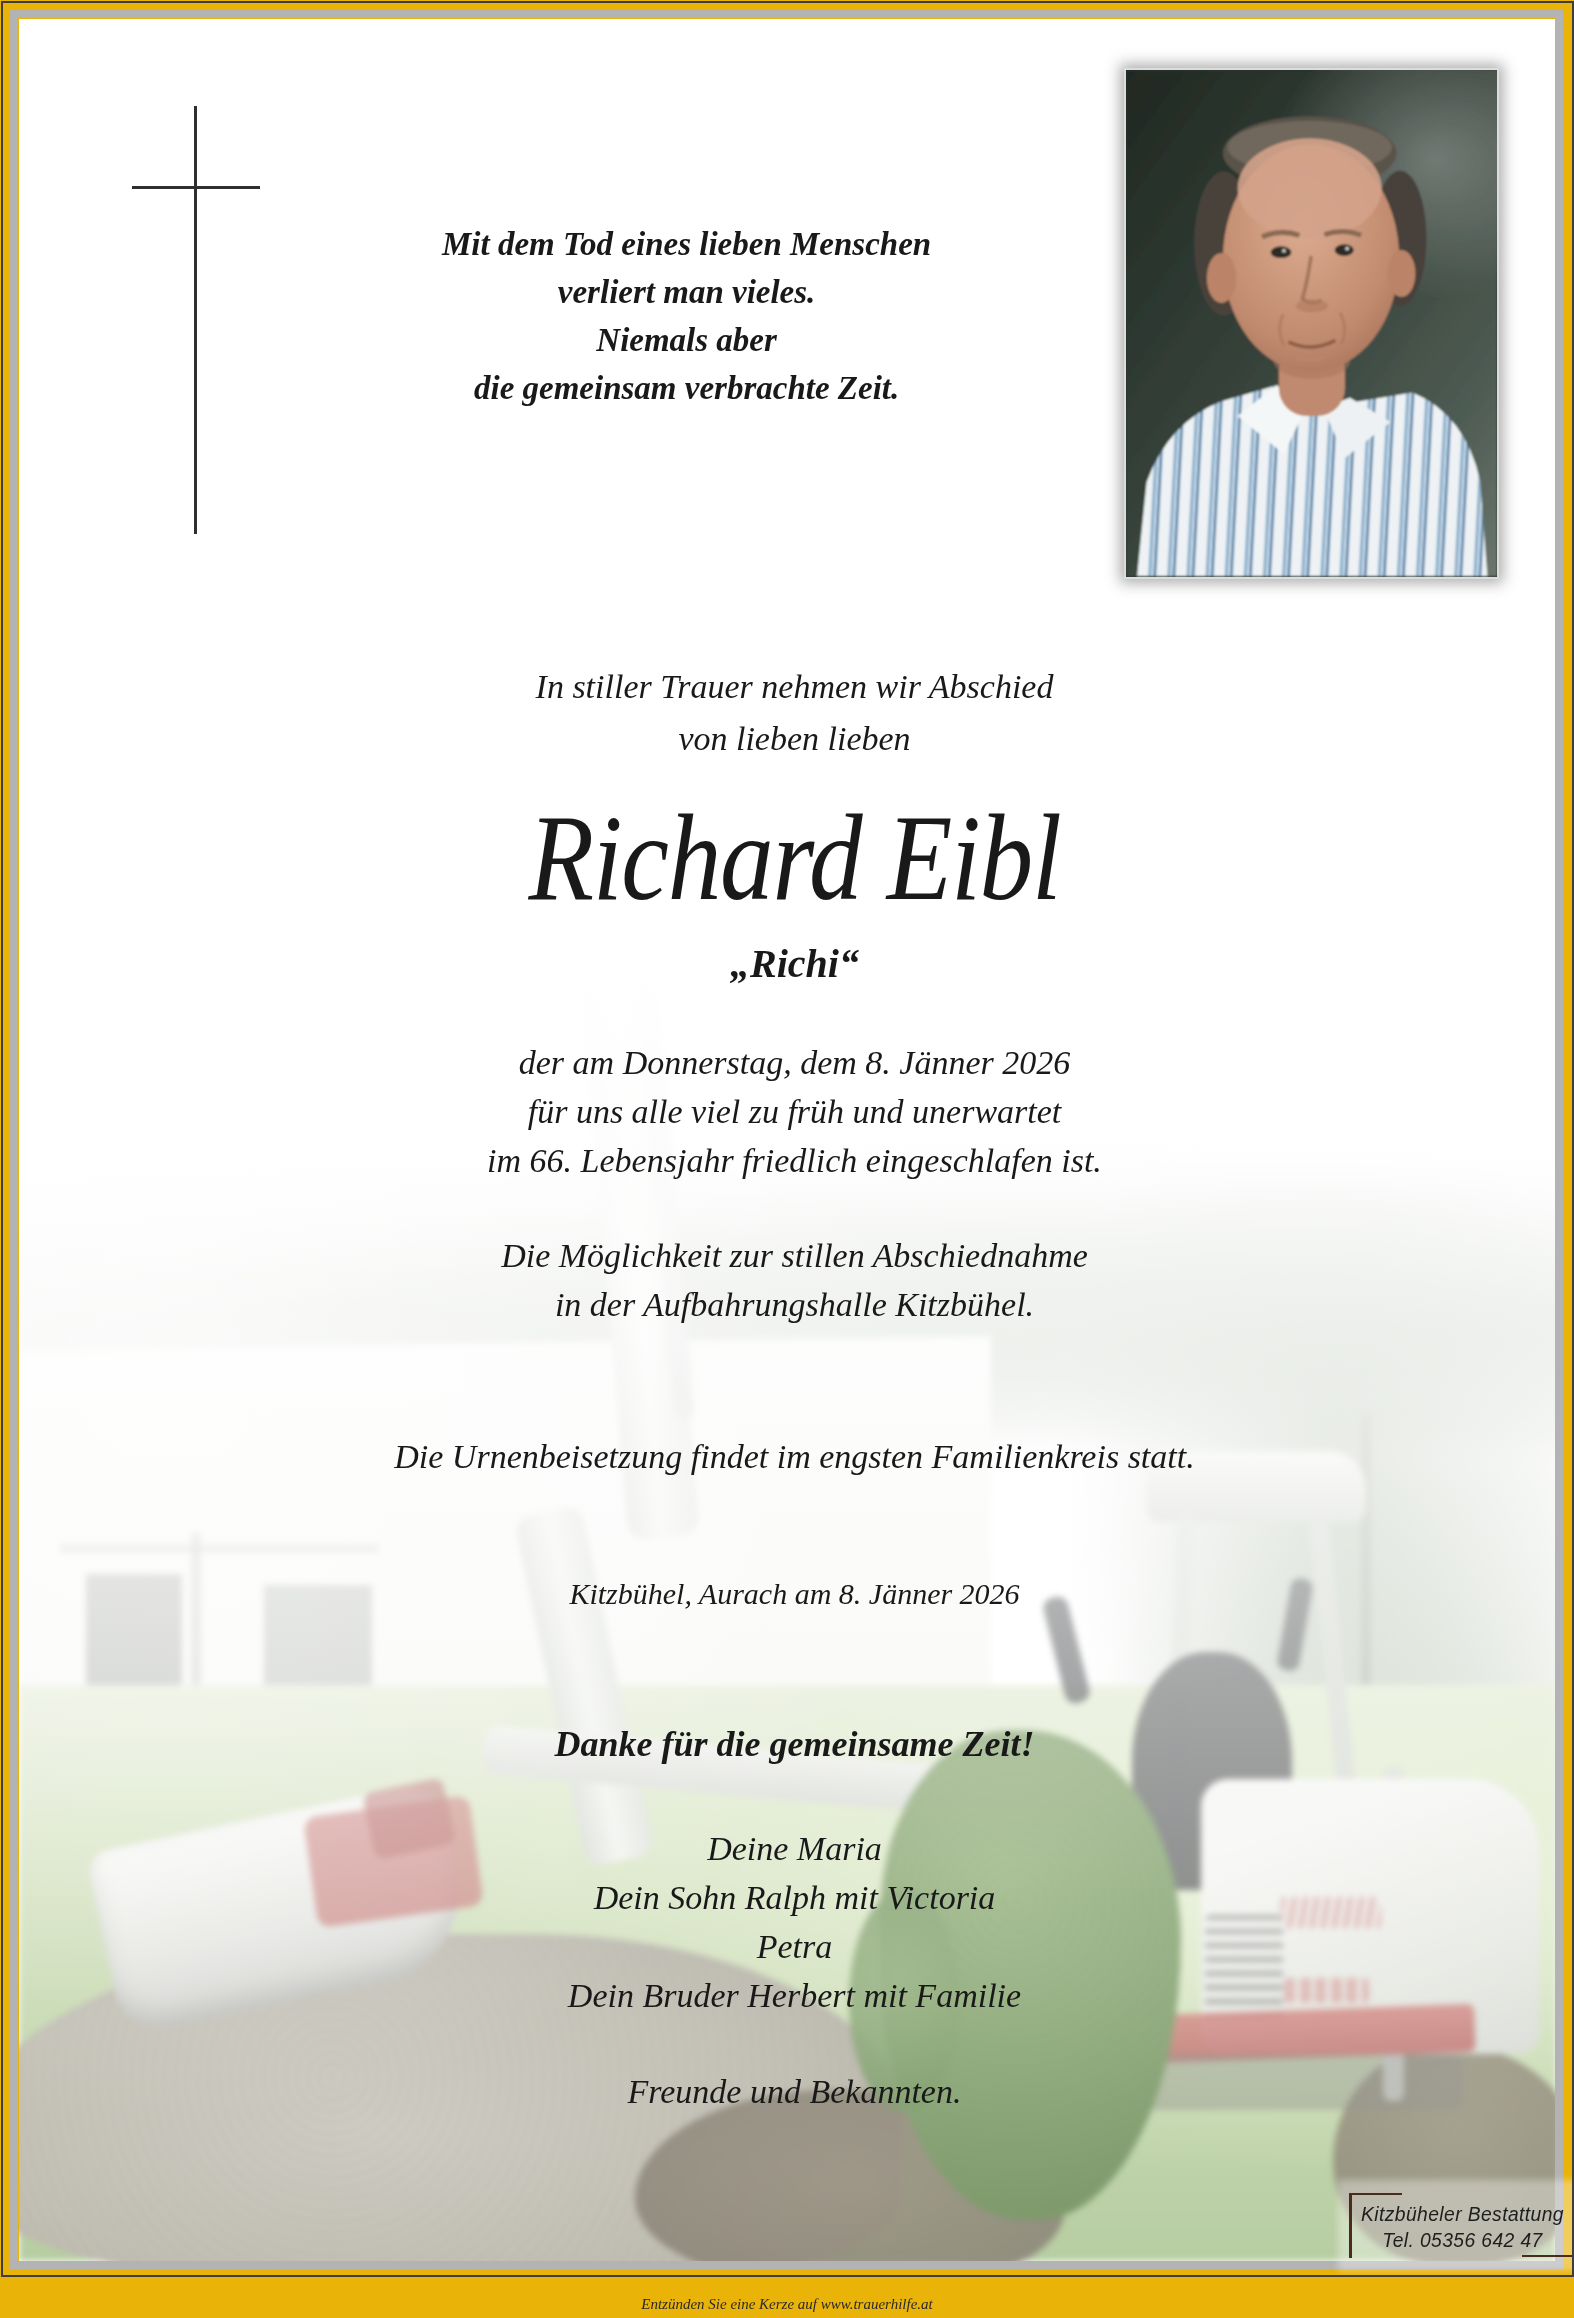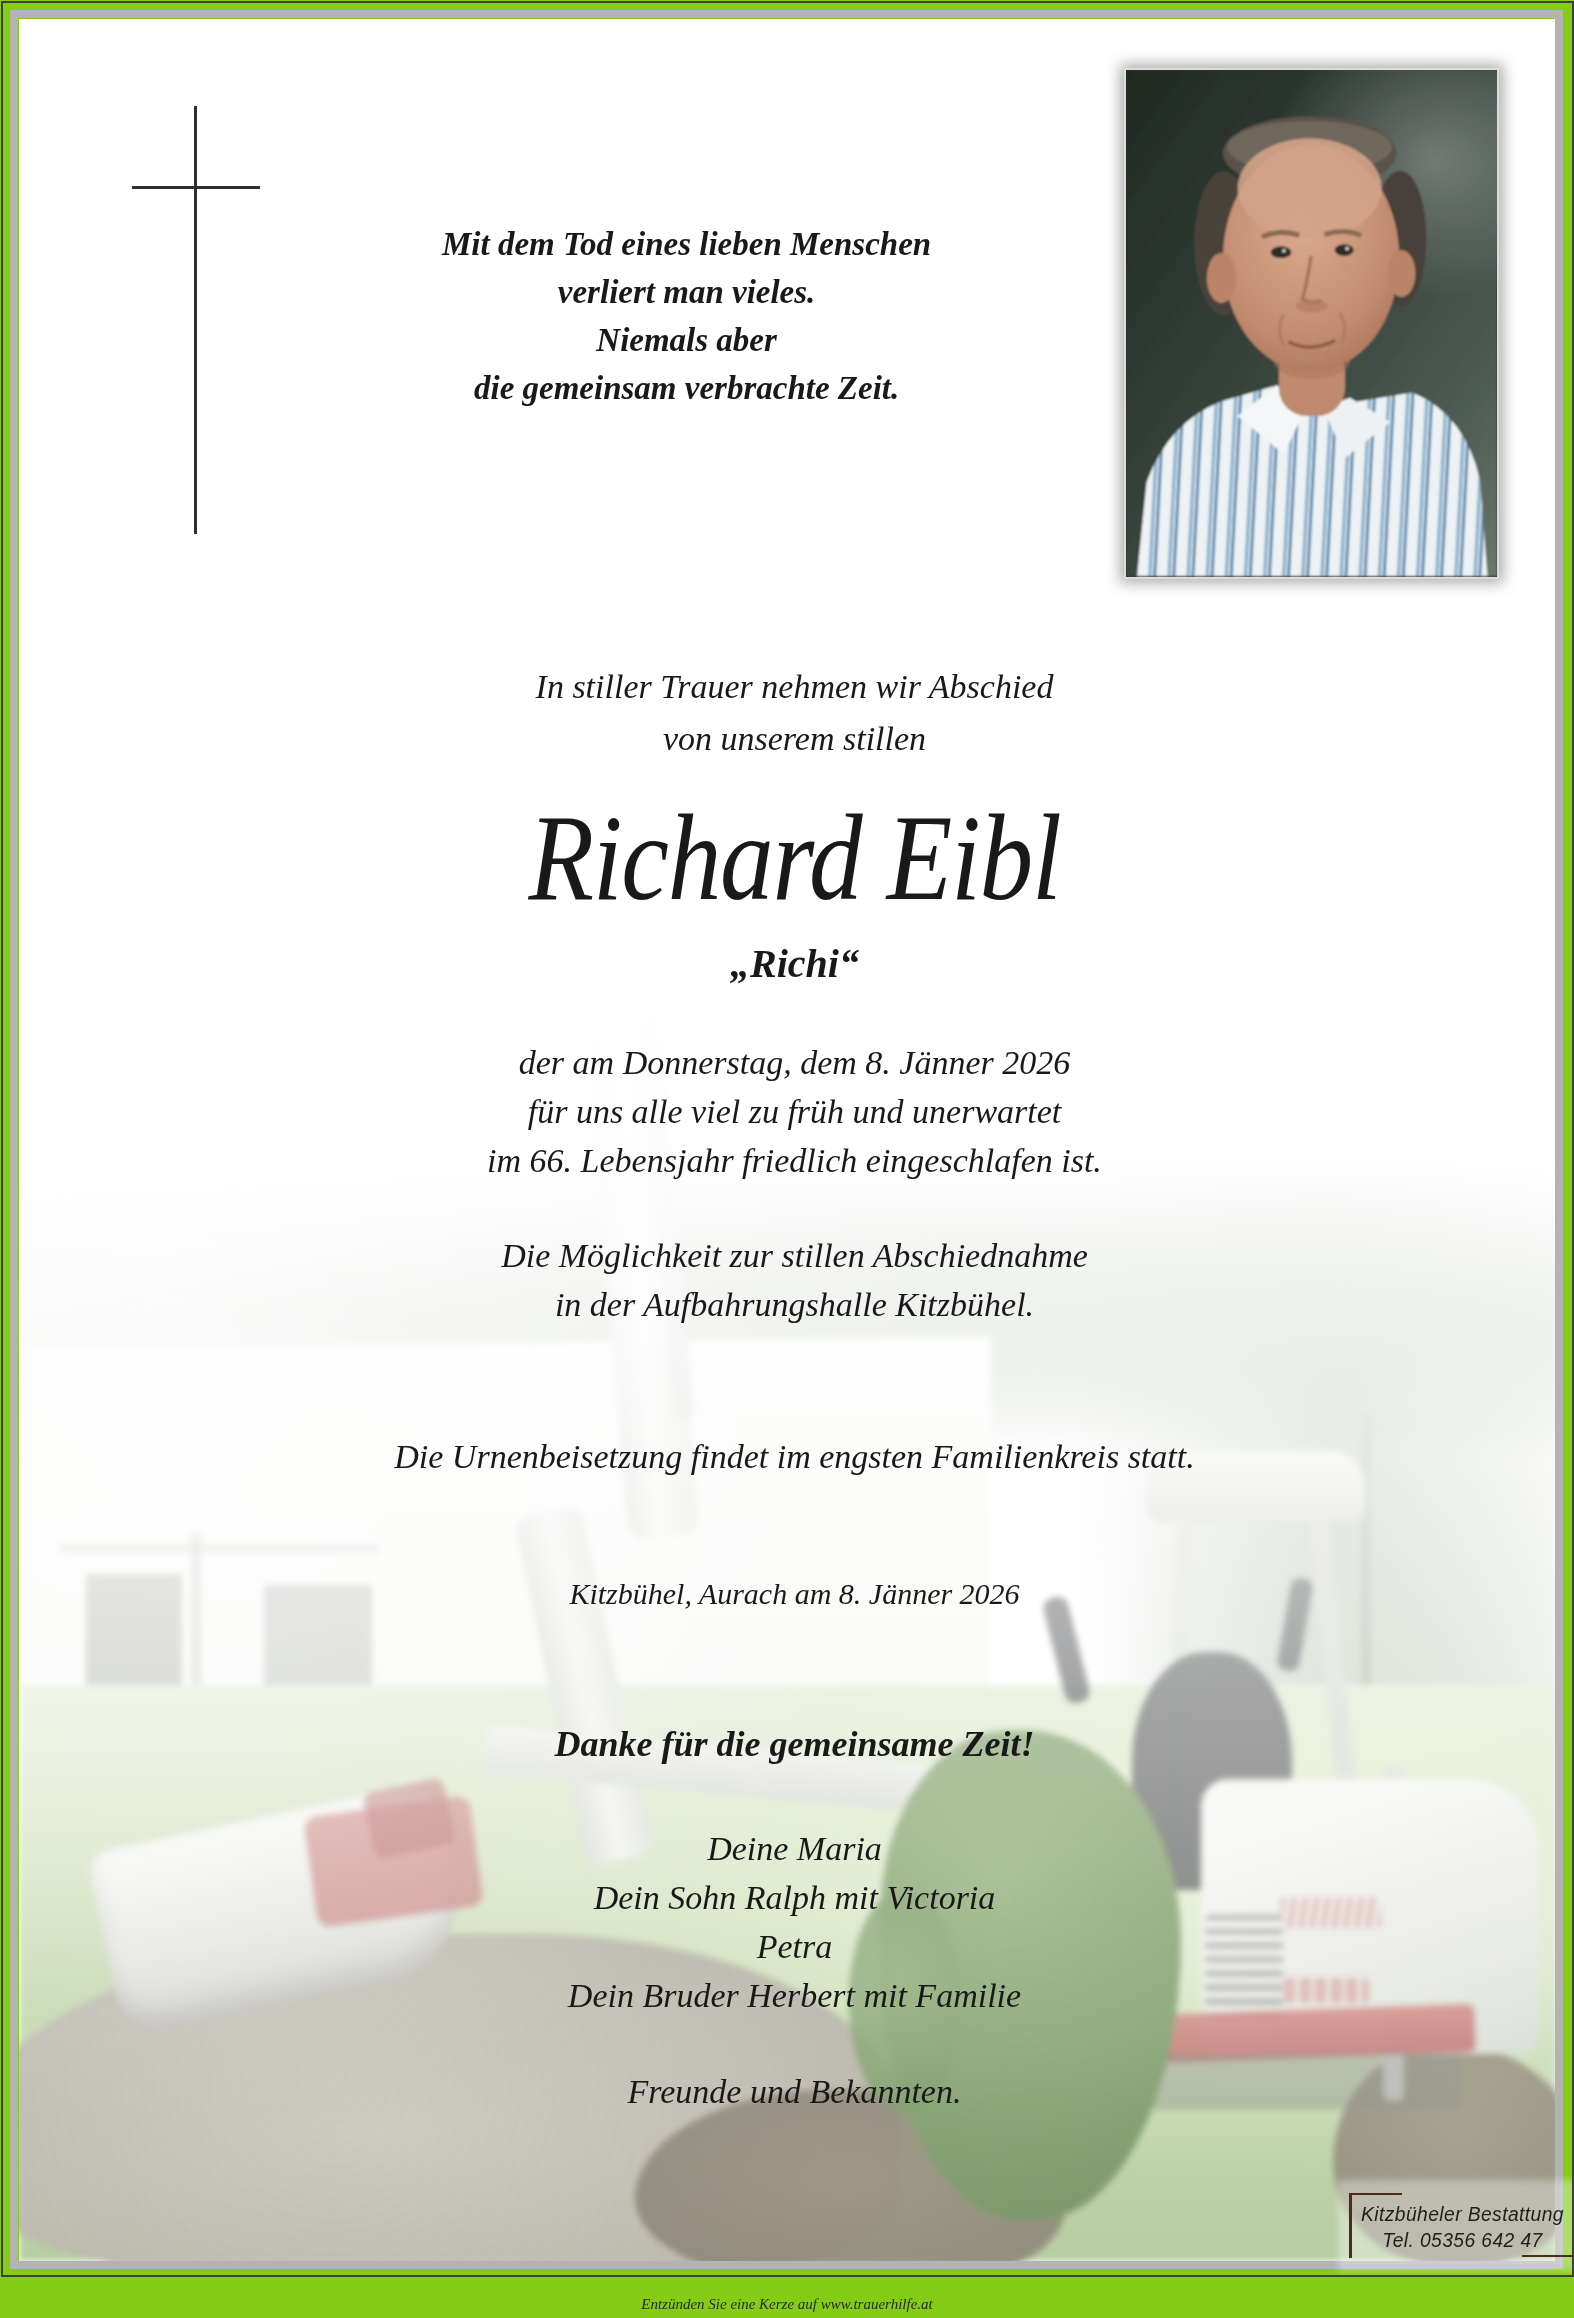--- a/index.html
+++ b/index.html
@@ -4,21 +4,21 @@
 <style>
   * { box-sizing: border-box; }
   html,body { margin:0; padding:0; }
   body {
     width:1574px; height:2319px;
     background:#ffffff;
     font-family:"Liberation Serif", serif;
     position:relative;
     overflow:hidden;
   }
-  #page { position:absolute; inset:0; background:#84cc16; }
+  #page { position:absolute; inset:0; background:#eab308; }
 
   
   .outer-frame {
     position:absolute; left:0.7px; top:0.7px; width:1573px; height:2276px;
     border:2.2px solid #3e3e3e; z-index:7; pointer-events:none;
   }
   .photo-frame {
     position:absolute; left:10.4px; top:10.4px; width:1553px; height:2259px;
     border:8.2px solid #b3b3b3; z-index:6; pointer-events:none;
   }
@@ -315,21 +315,21 @@
 
   <div class="tblock poem">
     <div>Mit dem Tod eines lieben Menschen</div>
     <div>verliert man vieles.</div>
     <div>Niemals aber</div>
     <div>die gemeinsam verbrachte Zeit.</div>
   </div>
 
   <div class="tblock intro">
     <div>In stiller Trauer nehmen wir Abschied</div>
-    <div>von unserem stillen</div>
+    <div>von lieben lieben</div>
   </div>
 
   <div class="tblock name">Richard Eibl</div>
 
   <div class="tblock nickname">„Richi“</div>
 
   <div class="tblock death">
     <div>der am Donnerstag, dem 8. Jänner 2026</div>
     <div>für uns alle viel zu früh und unerwartet</div>
     <div>im 66. Lebensjahr friedlich eingeschlafen ist.</div>

